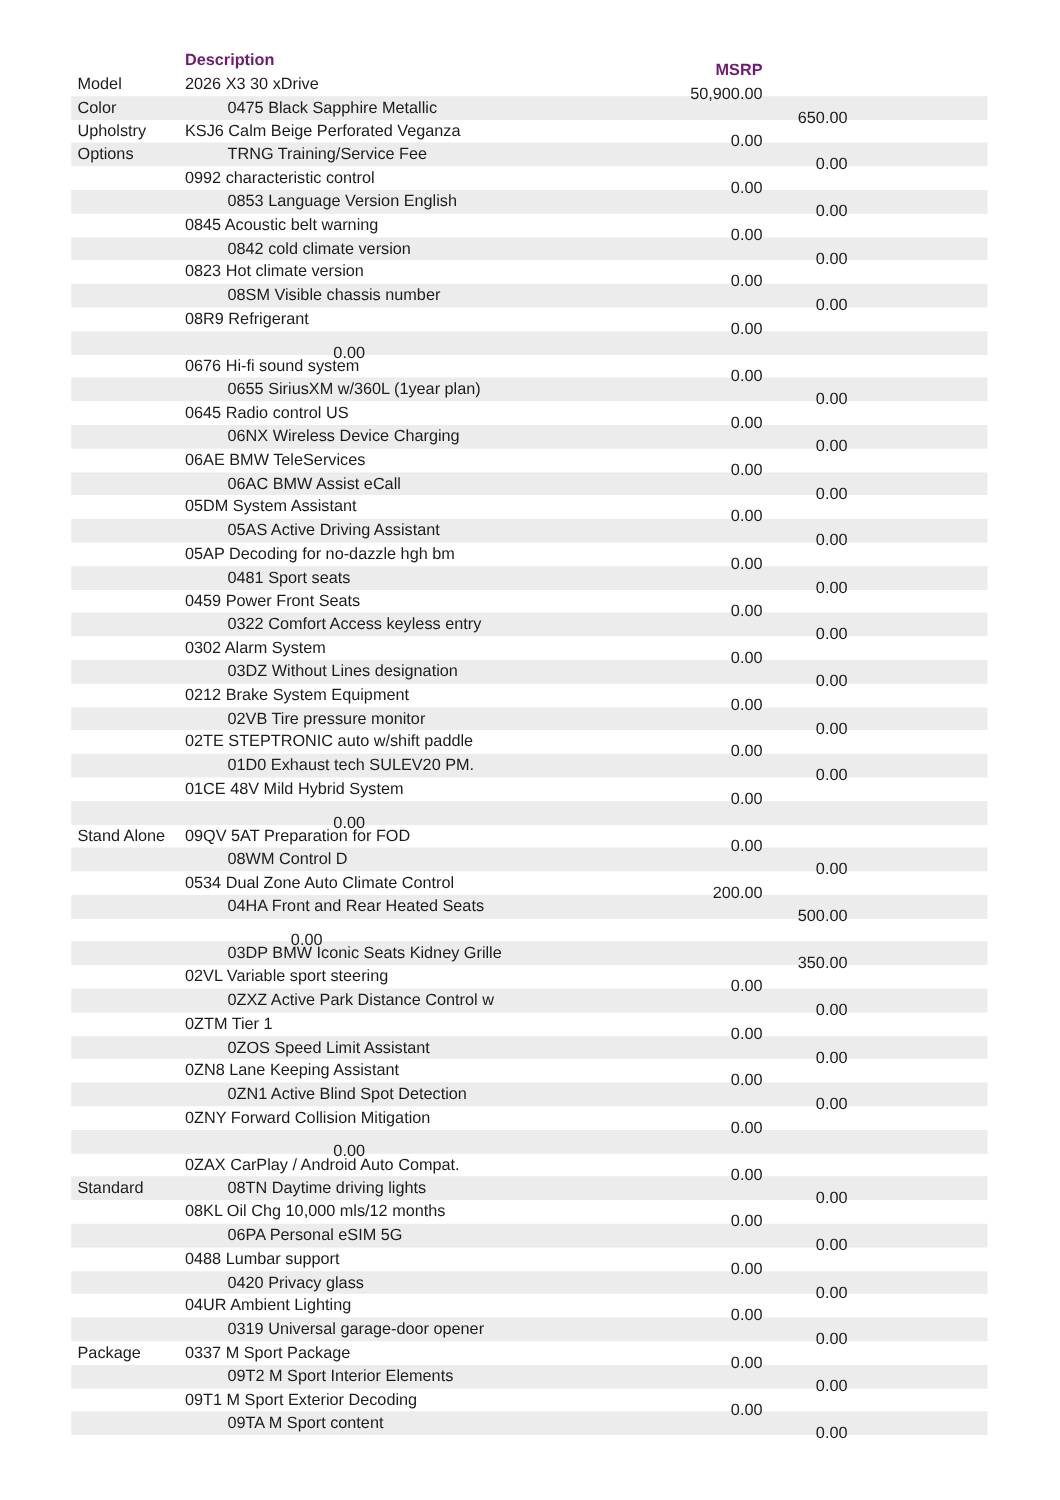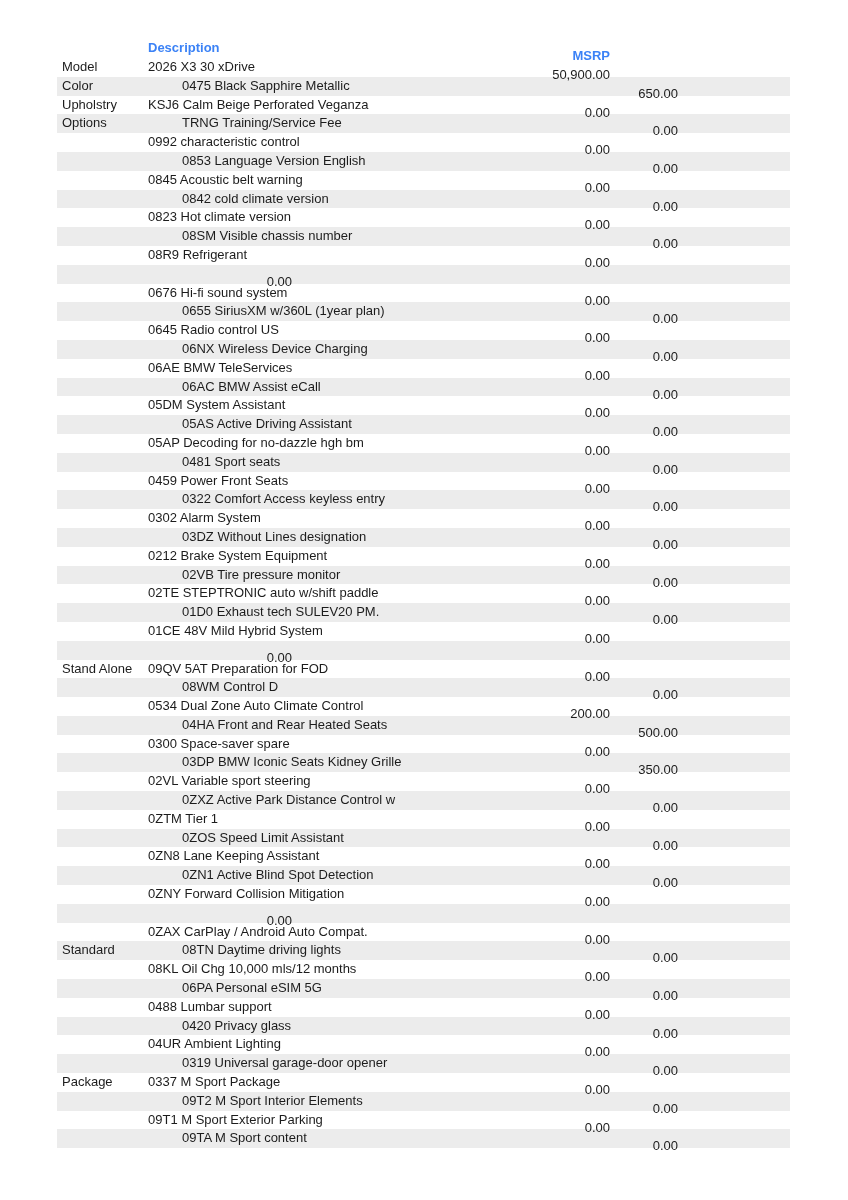--- a/index.html
+++ b/index.html
@@ -29,21 +29,21 @@
     align-items: center;
     background: transparent;
   }
   .trow.striped {
     background: var(--stripe, #ececec);
     gap: 34px;
   }
   .trow.header-row {
     height: 19px;
     font-weight: bold;
-    color: #3b82f6;
+    color: #701a75;
   }
   .cell {
     white-space: nowrap;
     overflow: hidden;
     line-height: 18.8px;
   }
   .cell.cat {
     width: 91px;
     padding-left: 5px;
     box-sizing: border-box;
@@ -245,21 +245,20 @@
     <div class="cell desc">0534 Dual Zone Auto Climate Control</div>
     <div class="cell msrp">200.00</div>
   </div>
         <div class="trow striped">
     <div class="cell cat"></div>
     <div class="cell desc">04HA Front and Rear Heated Seats</div>
     <div class="cell msrp">500.00</div>
   </div>
         <div class="trow">
     <div class="cell cat"></div>
-    <div class="cell desc">0300 Space-saver spare</div>
     <div class="cell msrp">0.00</div>
   </div>
         <div class="trow striped">
     <div class="cell cat"></div>
     <div class="cell desc">03DP BMW Iconic Seats Kidney Grille</div>
     <div class="cell msrp">350.00</div>
   </div>
         <div class="trow">
     <div class="cell cat"></div>
     <div class="cell desc">02VL Variable sport steering</div>
@@ -344,21 +343,21 @@
     <div class="cell desc">0337 M Sport Package</div>
     <div class="cell msrp">0.00</div>
   </div>
         <div class="trow striped">
     <div class="cell cat"></div>
     <div class="cell desc">09T2 M Sport Interior Elements</div>
     <div class="cell msrp">0.00</div>
   </div>
         <div class="trow">
     <div class="cell cat"></div>
-    <div class="cell desc">09T1 M Sport Exterior Parking</div>
+    <div class="cell desc">09T1 M Sport Exterior Decoding</div>
     <div class="cell msrp">0.00</div>
   </div>
         <div class="trow striped">
     <div class="cell cat"></div>
     <div class="cell desc">09TA M Sport content</div>
     <div class="cell msrp">0.00</div>
   </div>
       </div>
   </div>
 </div>

